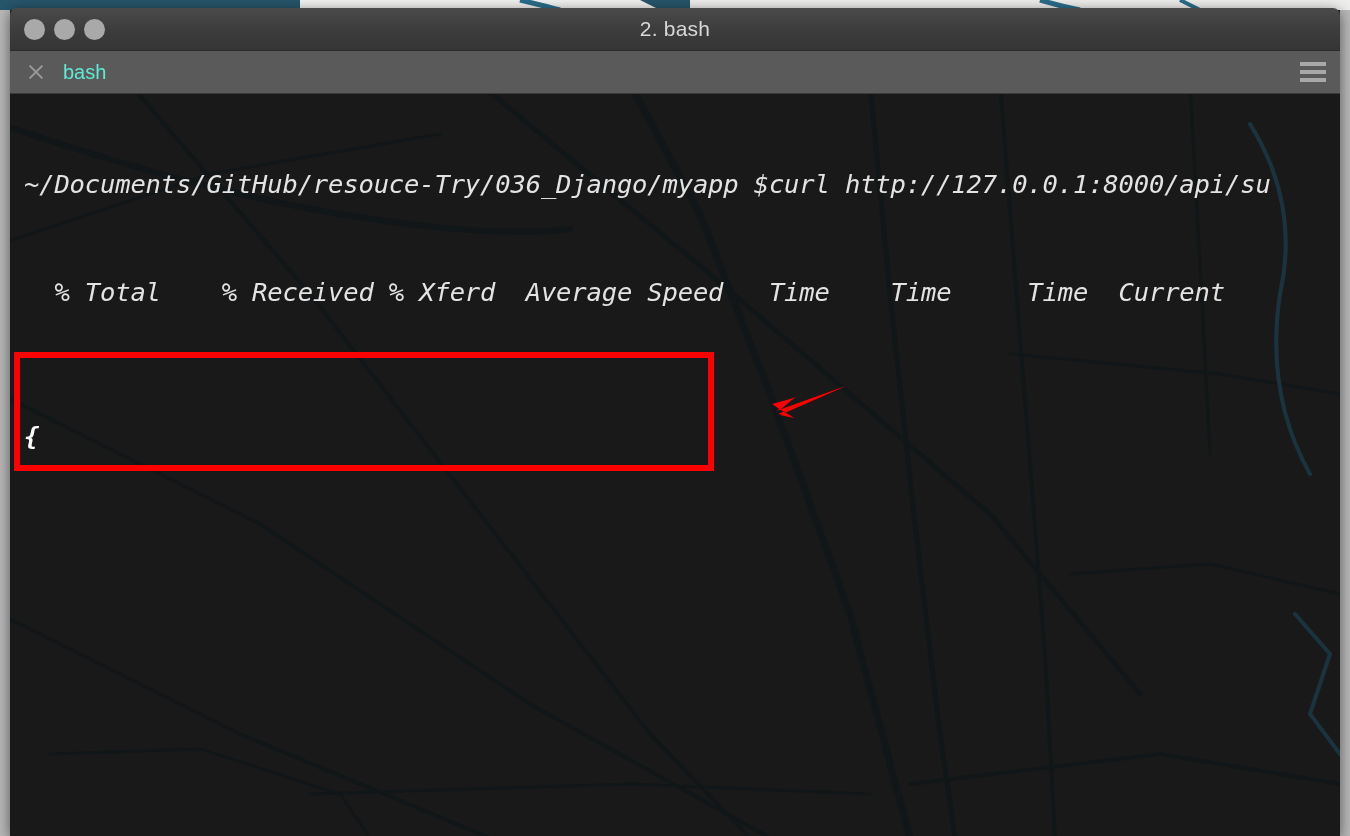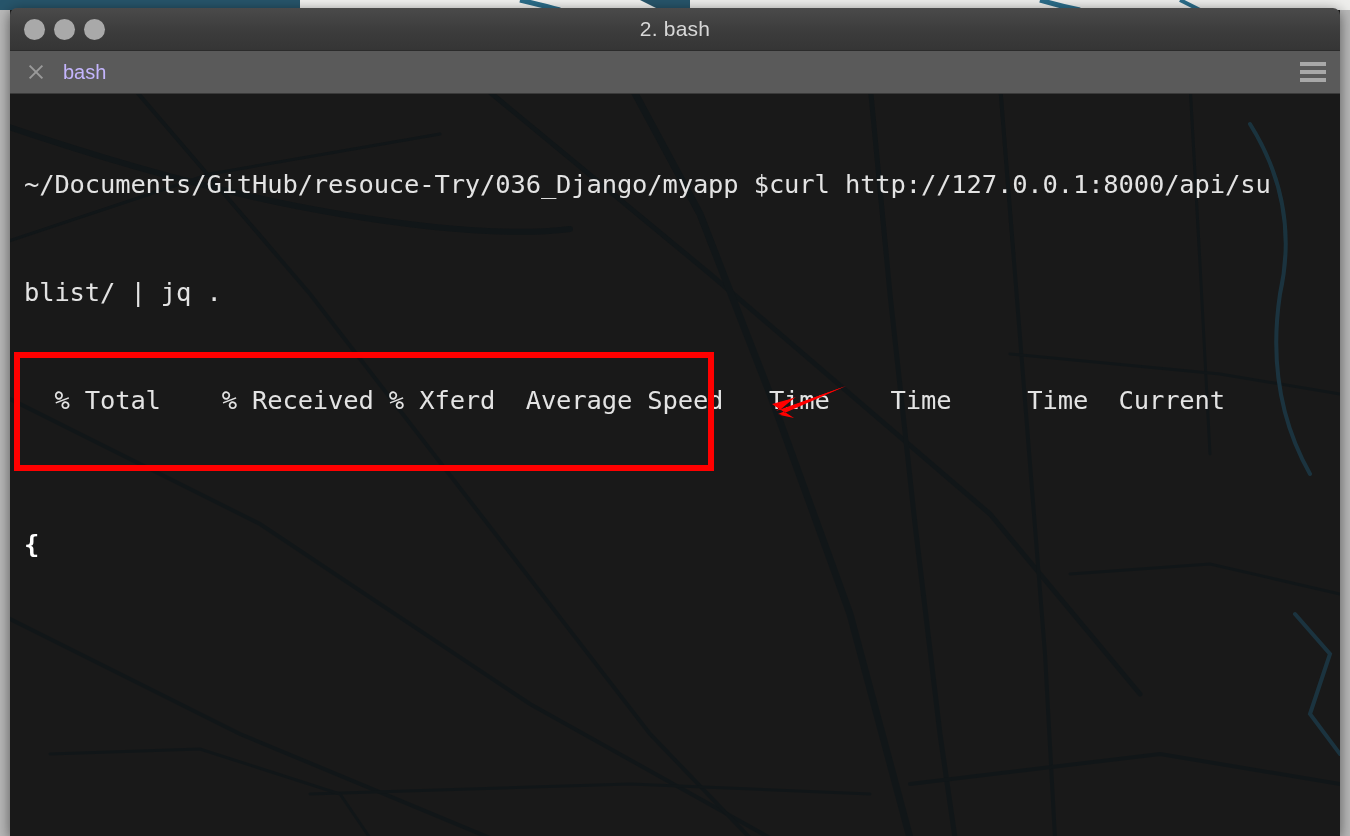--- a/index.html
+++ b/index.html
@@ -95,21 +95,21 @@
     content: "";
     position: absolute;
     left: 0; top: 8px;
     width: 18px; height: 2px;
     background: #cfcfcf;
   }
   #tab-close-icon::before { transform: rotate(45deg); }
   #tab-close-icon::after  { transform: rotate(-45deg); }
   #tab-label {
     margin-left: 18px;
-    color: #c4b5fd;
+    color: #5eead4;
     font-family: "Liberation Sans", sans-serif;
     font-size: 20px;
   }
   #hamburger-icon {
     position: absolute;
     right: 14px;
     top: 11px;
     width: 26px;
     height: 20px;
     display: flex;
@@ -122,20 +122,21 @@
     width: 26px;
     background: #a8a8a8;
   }
 
   
   #terminal-body {
     position: relative;
     flex: 1 1 auto;
     background: rgba(24,24,24,0.90);
     overflow: hidden;
+    font-style: italic;
   }
   #term-text {
     position: absolute;
     left: 14px;
     top: 0px;
     right: 0;
     color: #e3e3e3;
     font-family: "DejaVu Sans Mono", monospace;
     font-size: 25.5px;
     line-height: 36px;
@@ -221,21 +222,20 @@
         <path d="M900 690 L1150 660 L1330 690" stroke-width="4"></path>
         <path d="M300 700 L620 690 L860 700" stroke-width="3"></path>
         <path d="M40 660 L190 655 L330 700 L360 744" stroke-width="3"></path>
         <path d="M1240 30 Q1290 110 1270 200 Q1255 300 1300 380" stroke="#1d4a5e" stroke-width="4"></path>
         <path d="M1285 520 L1320 560 L1300 620 L1330 660" stroke="#1d4a5e" stroke-width="4"></path>
       </g>
     </svg>
 
     <div id="term-text">
       <span class="line">~/Documents/GitHub/resouce-Try/036_Django/myapp $curl http://127.0.0.1:8000/api/su</span>
-      <span class="line">blist/ | jq .</span>
       <span class="line">  % Total    % Received % Xferd  Average Speed   Time    Time     Time  Current</span>
 
       <span class="line"><span class="json-brace">{</span></span>
 
       
 
       
 
       
     </div>

